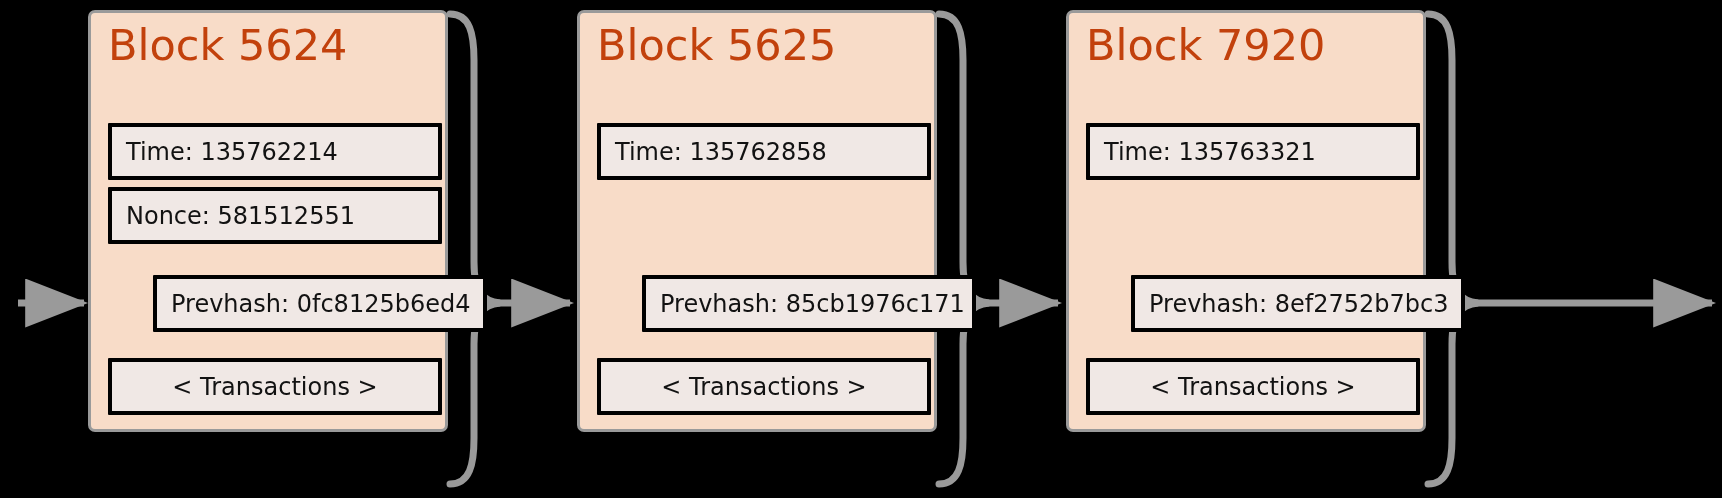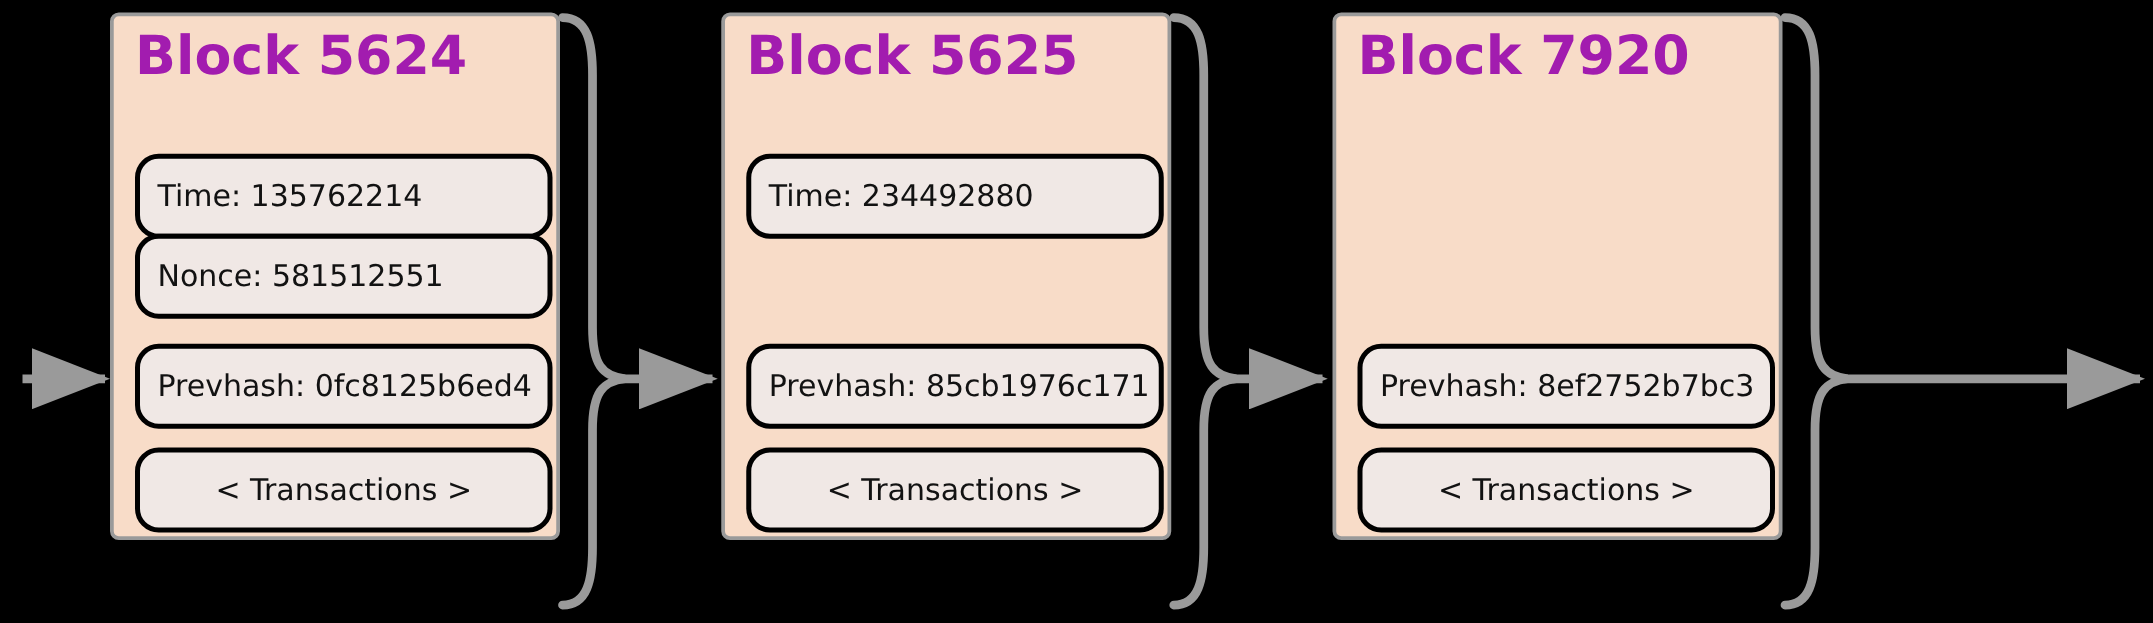--- a/index.html
+++ b/index.html
@@ -42,53 +42,53 @@
     border: 3px solid #9a9a9a;
     border-radius: 7px;
     box-sizing: border-box;
     padding: 0;
   }
   .block-title {
     position: absolute;
     left: 17px;
     top: 11px;
     font-size: 43px;
-    color: #a21caf;
-    font-weight: bold;
+    color: #c2410c;
+    font-weight: normal;
     letter-spacing: 0px;
     white-space: nowrap;
     line-height: 1.0;
   }
   .field-row {
     position: absolute;
     left: 17px;
     width: 334px;
-    height: 68px;
+    height: 57px;
     background: #f0e8e5;
     border: 4px solid #000000;
-    border-radius: 19px;
+    border-radius: 1px;
     box-sizing: border-box;
     display: flex;
     align-items: center;
     font-size: 24px;
     color: #121212;
     white-space: nowrap;
     overflow: hidden;
   }
   .field-row.left-align {
     justify-content: flex-start;
     padding-left: 14px;
   }
   .field-row.center-align {
     justify-content: center;
     padding: 12px;
   }
   .row-time   { top: 110px; }
   .row-nonce  { top: 174px; }
-  .row-prev   { top: 262px; }
+  .row-prev   { top: 262px; margin-left: 45px; }
   .row-tx     { top: 345px; }
 </style>
 </head>
 <body>
 
 <div id="stage">
 
   <svg id="svg-layer" viewBox="0 0 1722 498" xmlns="http://www.w3.org/2000/svg">
     <defs>
       <marker id="arrowhead" markerWidth="9" markerHeight="7" refX="8.4" refY="3.5" orient="auto" markerUnits="strokeWidth">
@@ -139,25 +139,26 @@
     <div class="block-card" style="left:88px;">
       <div class="block-title">Block 5624</div>
       <div class="field-row left-align row-time">Time: 135762214</div>
       <div class="field-row left-align row-nonce">Nonce: 581512551</div>
       <div class="field-row left-align row-prev">Prevhash: 0fc8125b6ed4</div>
       <div class="field-row center-align row-tx">&lt; Transactions &gt;</div>
     </div>
 
     <div class="block-card" style="left:577px;">
       <div class="block-title">Block 5625</div>
-      <div class="field-row left-align row-time">Time: 234492880</div>
+      <div class="field-row left-align row-time">Time: 135762858</div>
       <div class="field-row left-align row-prev">Prevhash: 85cb1976c171</div>
       <div class="field-row center-align row-tx">&lt; Transactions &gt;</div>
     </div>
 
     <div class="block-card" style="left:1066px;">
       <div class="block-title">Block 7920</div>
+      <div class="field-row left-align row-time">Time: 135763321</div>
       <div class="field-row left-align row-prev">Prevhash: 8ef2752b7bc3</div>
       <div class="field-row center-align row-tx">&lt; Transactions &gt;</div>
     </div>
 
   </div>
 </div>
 
 </body></html>

